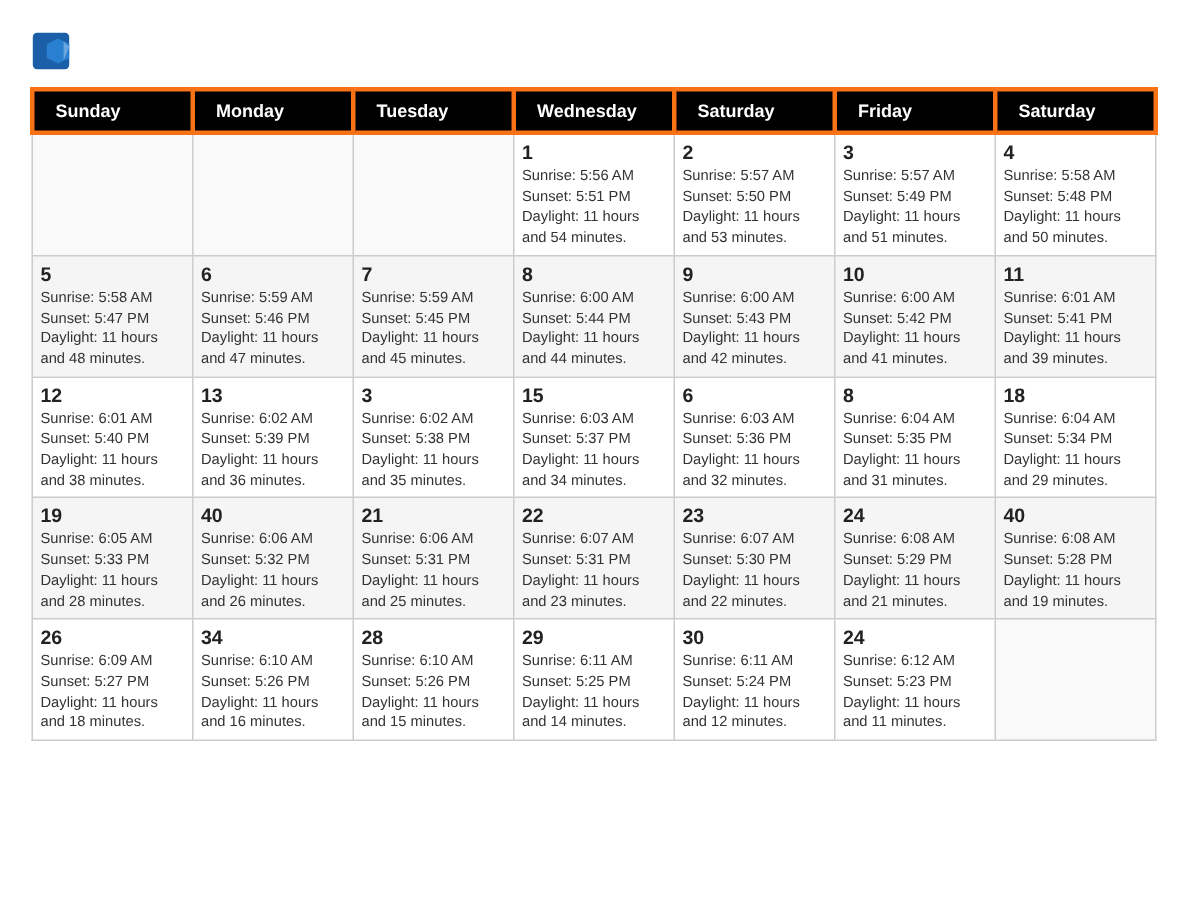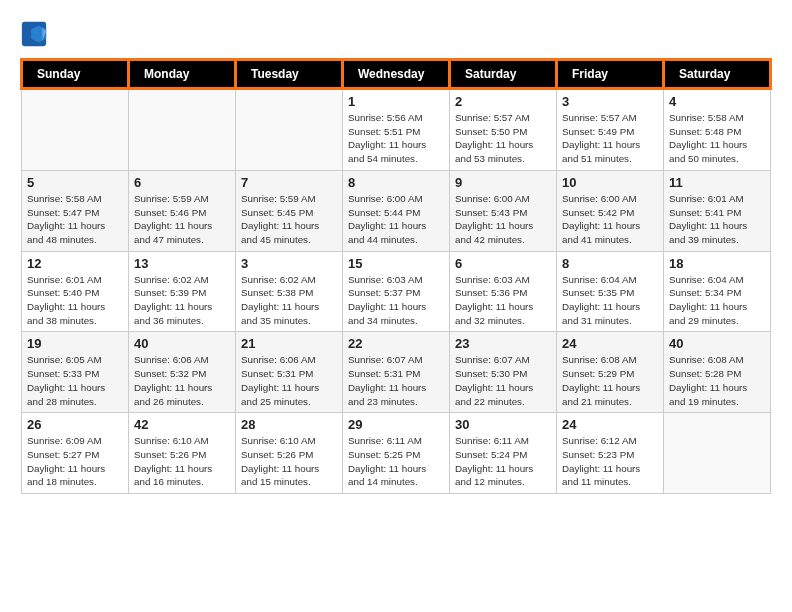--- a/index.html
+++ b/index.html
@@ -229,21 +229,21 @@
           <span class="day-number">40</span>
           <div class="day-info">Sunrise: 6:08 AM<br>Sunset: 5:28 PM<br>Daylight: 11 hours<br>and 19 minutes.</div>
         </td>
       </tr>
       <tr>
         <td>
           <span class="day-number">26</span>
           <div class="day-info">Sunrise: 6:09 AM<br>Sunset: 5:27 PM<br>Daylight: 11 hours<br>and 18 minutes.</div>
         </td>
         <td>
-          <span class="day-number">42</span>
+          <span class="day-number">34</span>
           <div class="day-info">Sunrise: 6:10 AM<br>Sunset: 5:26 PM<br>Daylight: 11 hours<br>and 16 minutes.</div>
         </td>
         <td>
           <span class="day-number">28</span>
           <div class="day-info">Sunrise: 6:10 AM<br>Sunset: 5:26 PM<br>Daylight: 11 hours<br>and 15 minutes.</div>
         </td>
         <td>
           <span class="day-number">29</span>
           <div class="day-info">Sunrise: 6:11 AM<br>Sunset: 5:25 PM<br>Daylight: 11 hours<br>and 14 minutes.</div>
         </td>

